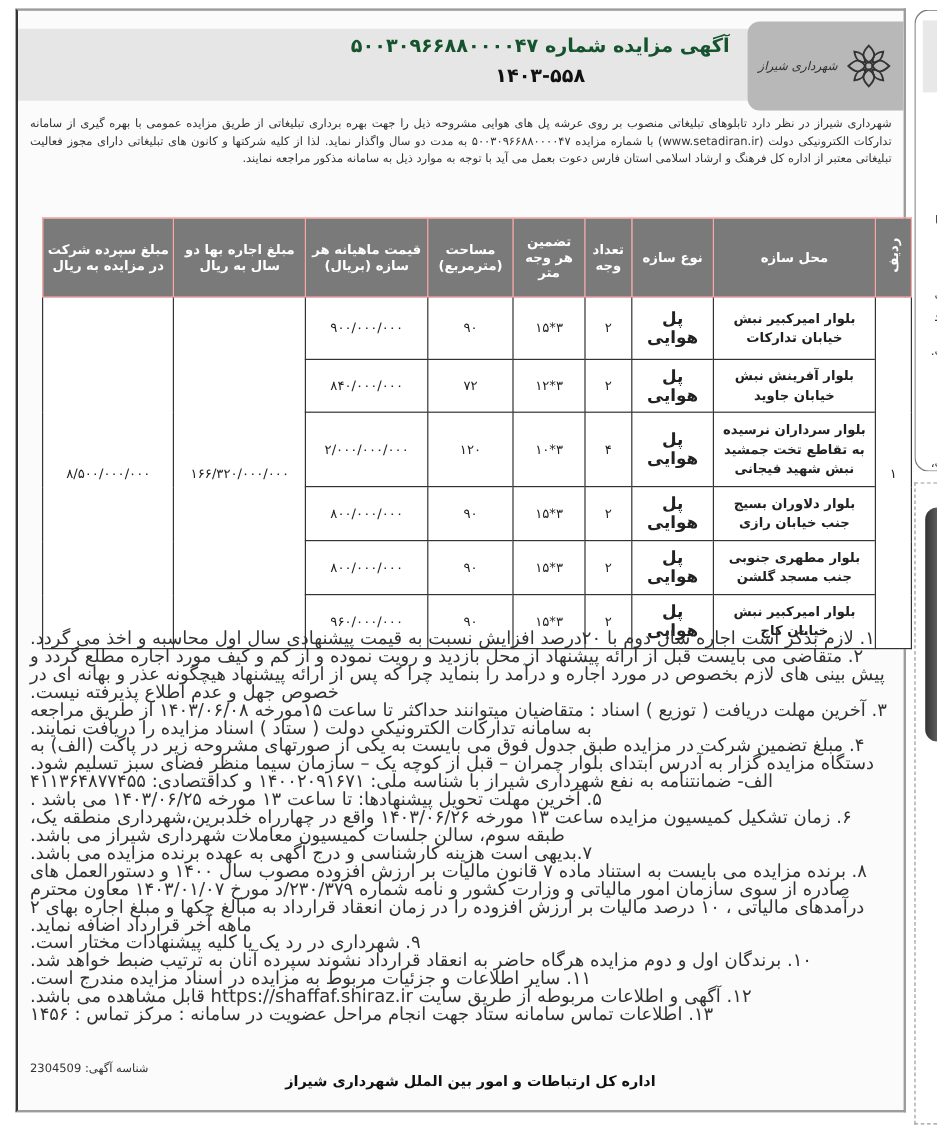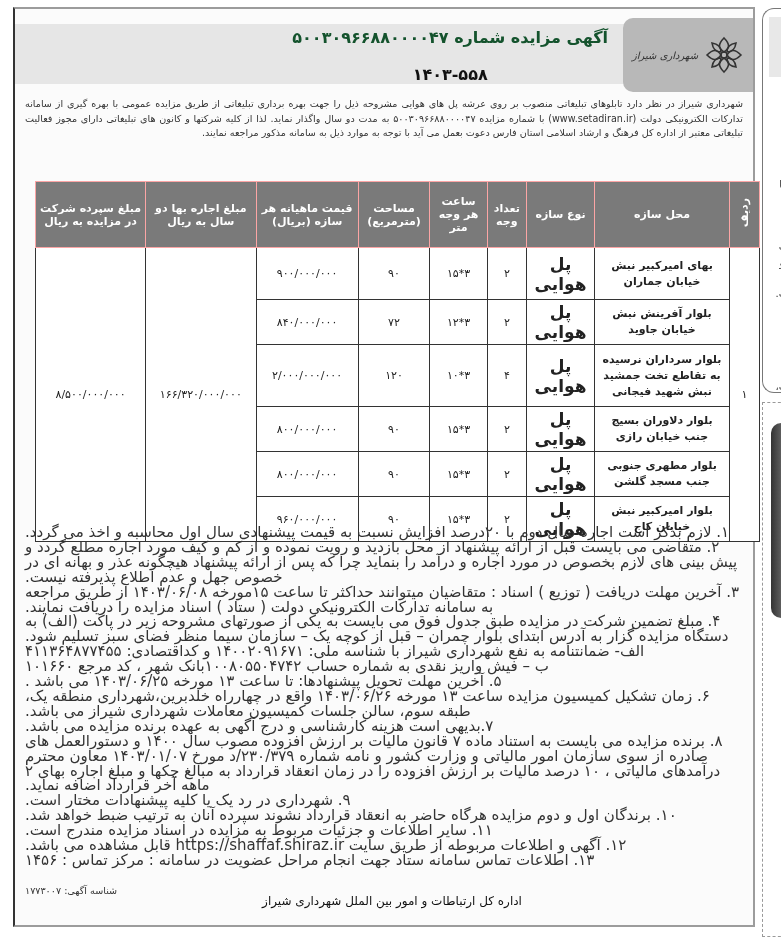--- a/index.html
+++ b/index.html
@@ -21,21 +21,21 @@
       position: absolute; right: 0; top: -6px; width: 130px; height: 74px;
       background: #b8b8b8; border-radius: 10px 0 0 10px;
       display: flex; align-items: center; justify-content: center; gap: 6px; margin-left: 12px;
     }
     .logo-box .emblem { width: 40px; height: 40px; }
     .logo-text { font-family: "DejaVu Serif", serif; font-size: 10px; color: #333; font-style: italic; }
     .title-block {
       position: absolute; right: 145px; top: 4px; text-align: right; direction: rtl;
     }
     .title-main { font-weight: bold; font-size: 16px; color: #14532d; white-space: nowrap; }
-    .title-num { font-weight: bold; font-size: 16px; color: #111; text-align: center; margin-top: 18px; }
+    .title-num { font-weight: bold; font-size: 16px; color: #111; text-align: center; margin-top: 6px; }
     .dates {
       position: absolute; left: 10px; top: 14px; direction: rtl; text-align: right;
       font-size: 11px; line-height: 18px; color: #222; width: 215px;
     }
 
     .intro {
       position: absolute; left: 10px; right: 10px; top: 88px;
       direction: rtl; text-align: justify; font-size: 9.6px; line-height: 14.5px; color: #333;
     }
 
@@ -46,36 +46,36 @@
     }
     table.auction th {
       background: #7a7a7a; color: #fff; font-weight: bold; font-size: 11px; line-height: 13px;
       border: 1px solid #fca5a5; padding: 4px 3px; height: 66px; vertical-align: middle;
     }
     table.auction td {
       border: 1px solid #333; text-align: center; vertical-align: middle; padding: 2px 4px;
       background: #fff; color: #222;
     }
     td.loc { font-weight: bold; font-size: 11px; line-height: 16px; width: 135px; }
-    td.type { font-weight: bold; font-size: 17px; vertical-align: top; padding-top: 10px; width: 68px; }
+    td.type { font-weight: bold; font-size: 14px; vertical-align: top; padding-top: 10px; width: 68px; }
     td.merged { background: #fff; }
     td.rowno { background: #e4e4e4; width: 30px; }
     .th-rowno { writing-mode: vertical-rl; transform: rotate(180deg); font-size: 11px; }
 
     .notes {
       position: absolute; left: 10px; right: 10px; top: 516px;
       direction: rtl; text-align: left; font-size: 15px; line-height: 14.9px; color: #333;
     }
     .notes .sub { padding-right: 18px; }
     .ad-id {
       position: absolute; left: 10px; top: 876px; font-size: 9.6px; direction: rtl; color: #333;
     }
     .footer-title {
       position: absolute; left: 16px; right: 0; top: 885px; text-align: center; direction: rtl;
-      font-weight: normal; font-size: 12px; color: #111;
+      font-weight: bold; font-size: 12px; color: #111;
     }
 
     
     .side-col {
       position: absolute; left: 760px; top: 5px; width: 30px; height: 930px;
     }
     .side-box {
       position: absolute; left: 2px; top: 3px; width: 40px; height: 385px;
       border: 1px solid #777; border-radius: 12px 0 0 12px; border-right: none;
     }
@@ -122,31 +122,31 @@
 
   <p class="intro">شهرداری شیراز در نظر دارد تابلوهای تبلیغاتی منصوب بر روی عرشه پل های هوایی مشروحه ذیل را جهت بهره برداری تبلیغاتی از طریق مزایده عمومی با بهره گیری از سامانه تدارکات الکترونیکی دولت (www.setadiran.ir) با شماره مزایده ۵۰۰۳۰۹۶۶۸۸۰۰۰۰۴۷ به مدت دو سال واگذار نماید. لذا از کلیه شرکتها و کانون های تبلیغاتی دارای مجوز فعالیت تبلیغاتی معتبر از اداره کل فرهنگ و ارشاد اسلامی استان فارس دعوت بعمل می آید با توجه به موارد ذیل به سامانه مذکور مراجعه نمایند.</p>
 
   <table class="auction">
     <thead>
       <tr>
         <th><span class="th-rowno">ردیف</span></th>
         <th>محل سازه</th>
         <th>نوع سازه</th>
         <th>تعداد وجه</th>
-        <th>ساعت هر وجه متر</th>
+        <th>تضمین هر وجه متر</th>
         <th>مساحت (مترمربع)</th>
         <th>قیمت ماهیانه هر سازه (بریال)</th>
         <th>مبلغ اجاره بها دو سال به ریال</th>
         <th>مبلغ سپرده شرکت در مزایده به ریال</th>
       </tr>
     </thead>
     <tbody>
       <tr style="height:52px">
         <td class="rowno" rowspan="6">۱</td>
-        <td class="loc">بهای امیرکبیر نبش خیابان جماران</td>
+        <td class="loc">بلوار امیرکبیر نبش خیابان تدارکات</td>
         <td class="type">پل هوایی</td>
         <td>۲</td>
         <td>۳*۱۵</td>
         <td>۹۰</td>
         <td>۹۰۰/۰۰۰/۰۰۰</td>
         <td class="merged" rowspan="6">۱۶۶/۳۲۰/۰۰۰/۰۰۰</td>
         <td class="merged" rowspan="6">۸/۵۰۰/۰۰۰/۰۰۰</td>
       </tr>
       <tr style="height:44px">
         <td class="loc">بلوار آفرینش نبش خیابان جاوید</td>
@@ -190,33 +190,32 @@
       </tr>
     </tbody>
   </table>
 
   <div class="notes">
     <div>۱. لازم بذکر است اجاره سال دوم با ۲۰درصد افزایش نسبت به قیمت پیشنهادی سال اول محاسبه و اخذ می گردد.</div>
     <div>۲. متقاضی می بایست قبل از ارائه پیشنهاد از محل بازدید و رویت نموده و از کم و کیف مورد اجاره مطلع گردد و پیش بینی های لازم بخصوص در مورد اجاره و درآمد را بنماید چرا که پس از ارائه پیشنهاد هیچگونه عذر و بهانه ای در خصوص جهل و عدم اطلاع پذیرفته نیست.</div>
     <div>۳. آخرین مهلت دریافت ( توزیع ) اسناد : متقاضیان میتوانند حداکثر تا ساعت ۱۵مورخه ۱۴۰۳/۰۶/۰۸ از طریق مراجعه به سامانه تدارکات الکترونیکی دولت ( ستاد ) اسناد مزایده را دریافت نمایند.</div>
     <div>۴. مبلغ تضمین شرکت در مزایده طبق جدول فوق می بایست به یکی از صورتهای مشروحه زیر در پاکت (الف) به دستگاه مزایده گزار به آدرس ابتدای بلوار چمران – قبل از کوچه یک – سازمان سیما منظر فضای سبز تسلیم شود.</div>
     <div class="sub">الف- ضمانتنامه به نفع شهرداری شیراز با شناسه ملی: ۱۴۰۰۲۰۹۱۶۷۱ و کداقتصادی: ۴۱۱۳۶۴۸۷۷۴۵۵</div>
-    <div class="sub">ب – فیش واریز نقدی به شماره حساب ۱۰۰۸۰۵۵۰۴۷۴۲بانک شهر ، کد مرجع ۱۰۱۶۶۰</div>
     <div>۵. آخرین مهلت تحویل پیشنهادها: تا ساعت ۱۳ مورخه ۱۴۰۳/۰۶/۲۵ می باشد .</div>
     <div>۶. زمان تشکیل کمیسیون مزایده ساعت ۱۳ مورخه ۱۴۰۳/۰۶/۲۶ واقع در چهارراه خلدبرین،شهرداری منطقه یک، طبقه سوم، سالن جلسات کمیسیون معاملات شهرداری شیراز می باشد.</div>
     <div>۷.بدیهی است هزینه کارشناسی و درج آگهی به عهده برنده مزایده می باشد.</div>
     <div>۸. برنده مزایده می بایست به استناد ماده ۷ قانون مالیات بر ارزش افزوده مصوب سال ۱۴۰۰ و دستورالعمل های صادره از سوی سازمان امور مالیاتی و وزارت کشور و نامه شماره ۲۳۰/۳۷۹/د مورخ ۱۴۰۳/۰۱/۰۷ معاون محترم درآمدهای مالیاتی ، ۱۰ درصد مالیات بر ارزش افزوده را در زمان انعقاد قرارداد به مبالغ چکها و مبلغ اجاره بهای ۲ ماهه آخر قرارداد اضافه نماید.</div>
     <div>۹. شهرداری در رد یک یا کلیه پیشنهادات مختار است.</div>
     <div>۱۰. برندگان اول و دوم مزایده هرگاه حاضر به انعقاد قرارداد نشوند سپرده آنان به ترتیب ضبط خواهد شد.</div>
     <div>۱۱. سایر اطلاعات و جزئیات مربوط به مزایده در اسناد مزایده مندرج است.</div>
     <div>۱۲. آگهی و اطلاعات مربوطه از طریق سایت https://shaffaf.shiraz.ir قابل مشاهده می باشد.</div>
     <div>۱۳. اطلاعات تماس سامانه ستاد جهت انجام مراحل عضویت در سامانه : مرکز تماس : ۱۴۵۶</div>
   </div>
 
-  <div class="ad-id">شناسه آگهی: ۱۷۷۳۰۰۷</div>
+  <div class="ad-id">شناسه آگهی: 2304509</div>
   <div class="footer-title">اداره کل ارتباطات و امور بین الملل شهرداری شیراز</div>
 </div>
 
 <div class="side-col">
   <div class="side-box">
     <div class="grey"></div>
     <div class="side-text" id="side-text">
         <div>ین،</div>
         <div>رار</div>
         <div>یژه</div>

